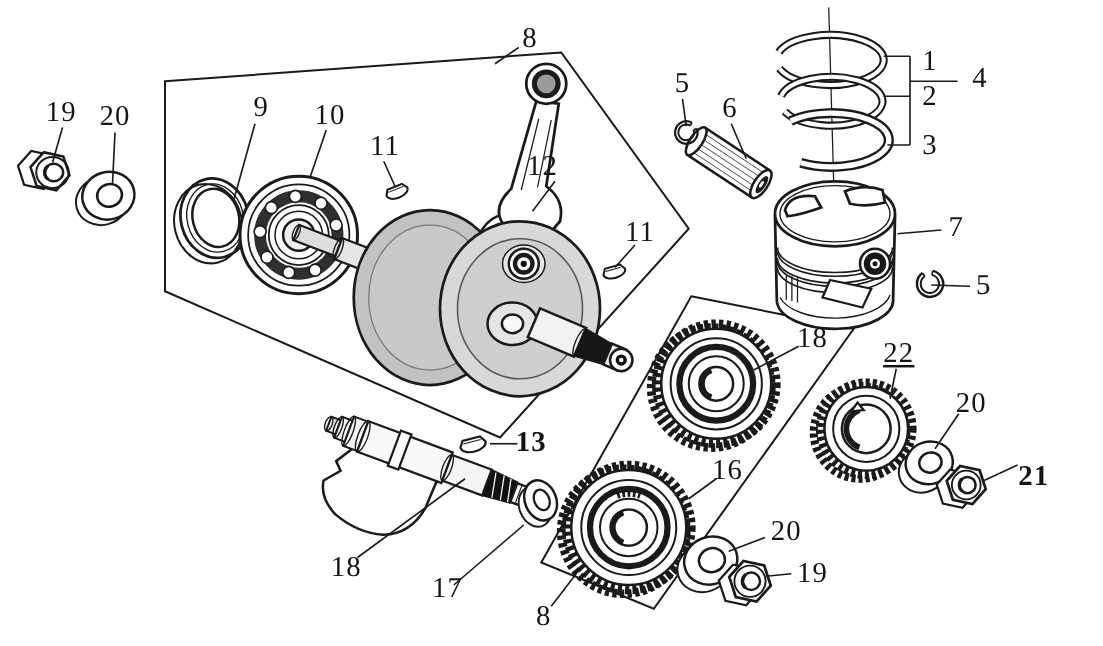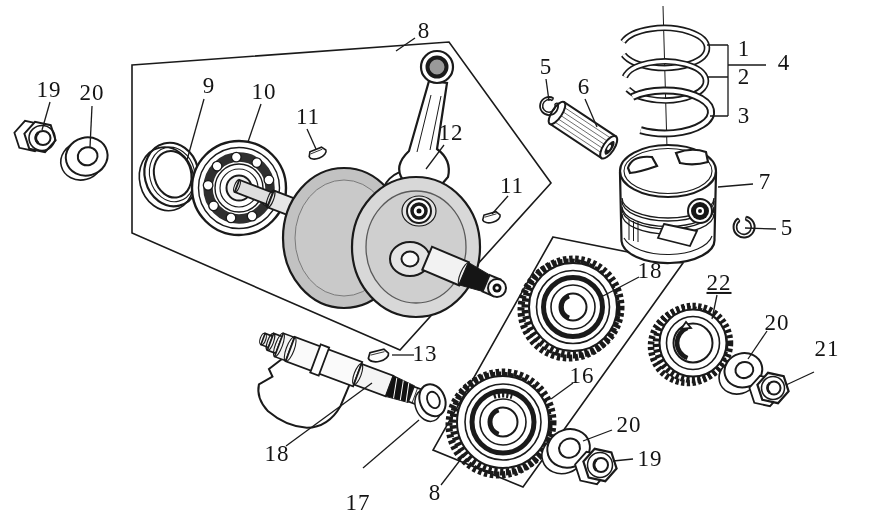--- a/index.html
+++ b/index.html
@@ -309,29 +309,29 @@
       <div class="callout" style="left: 744px; top: 117px;">3</div>
       <div class="callout" style="left: 784px; top: 64px;">4</div>
       <div class="callout" style="left: 546px; top: 68px;">5</div>
       <div class="callout" style="left: 584px; top: 88px;">6</div>
       <div class="callout" style="left: 765px; top: 183px;">7</div>
       <div class="callout" style="left: 787px; top: 229px;">5</div>
       <div class="callout" style="left: 424px; top: 32px;">8</div>
       <div class="callout" style="left: 209px; top: 87px;">9</div>
       <div class="callout" style="left: 264px; top: 93px; text-align: center;">10</div>
       <div class="callout" style="left: 308px; top: 118px;">11</div>
-      <div class="callout" style="left: 451px; top: 134px; text-align: center;">12</div>
+      <div class="callout" style="left: 434px; top: 134px; text-align: center;">12</div>
       <div class="callout" style="left: 512px; top: 187px;">11</div>
-      <div class="callout" style="left: 425px; top: 355px;">13</div>
+      <div class="callout" style="left: 425px; top: 355px; font-weight: bold;">13</div>
       <div class="callout" style="left: 650px; top: 272px;">18</div>
       <div class="callout" style="left: 582px; top: 377px;">16</div>
       <div class="callout" style="left: 435px; top: 494px;">8</div>
-      <div class="callout" style="left: 358px; top: 504px; text-align: right;">17</div>
+      <div class="callout" style="left: 358px; top: 472px; text-align: right;">17</div>
       <div class="callout" style="left: 277px; top: 455px; text-align: right;">18</div>
       <div class="callout" style="left: 49px; top: 91px;">19</div>
       <div class="callout" style="left: 92px; top: 94px;">20</div>
       <div class="callout" style="left: 629px; top: 426px;">20</div>
       <div class="callout" style="left: 650px; top: 460px;">19</div>
       <div class="callout" style="left: 777px; top: 324px;">20</div>
-      <div class="callout" style="left: 827px; top: 350px;">21</div>
+      <div class="callout" style="left: 827px; top: 382px; font-weight: bold;">21</div>
       <div class="callout" style="left: 719px; top: 284px; text-decoration: underline;">22</div>
     </div>
 </div>
 
 </body></html>

